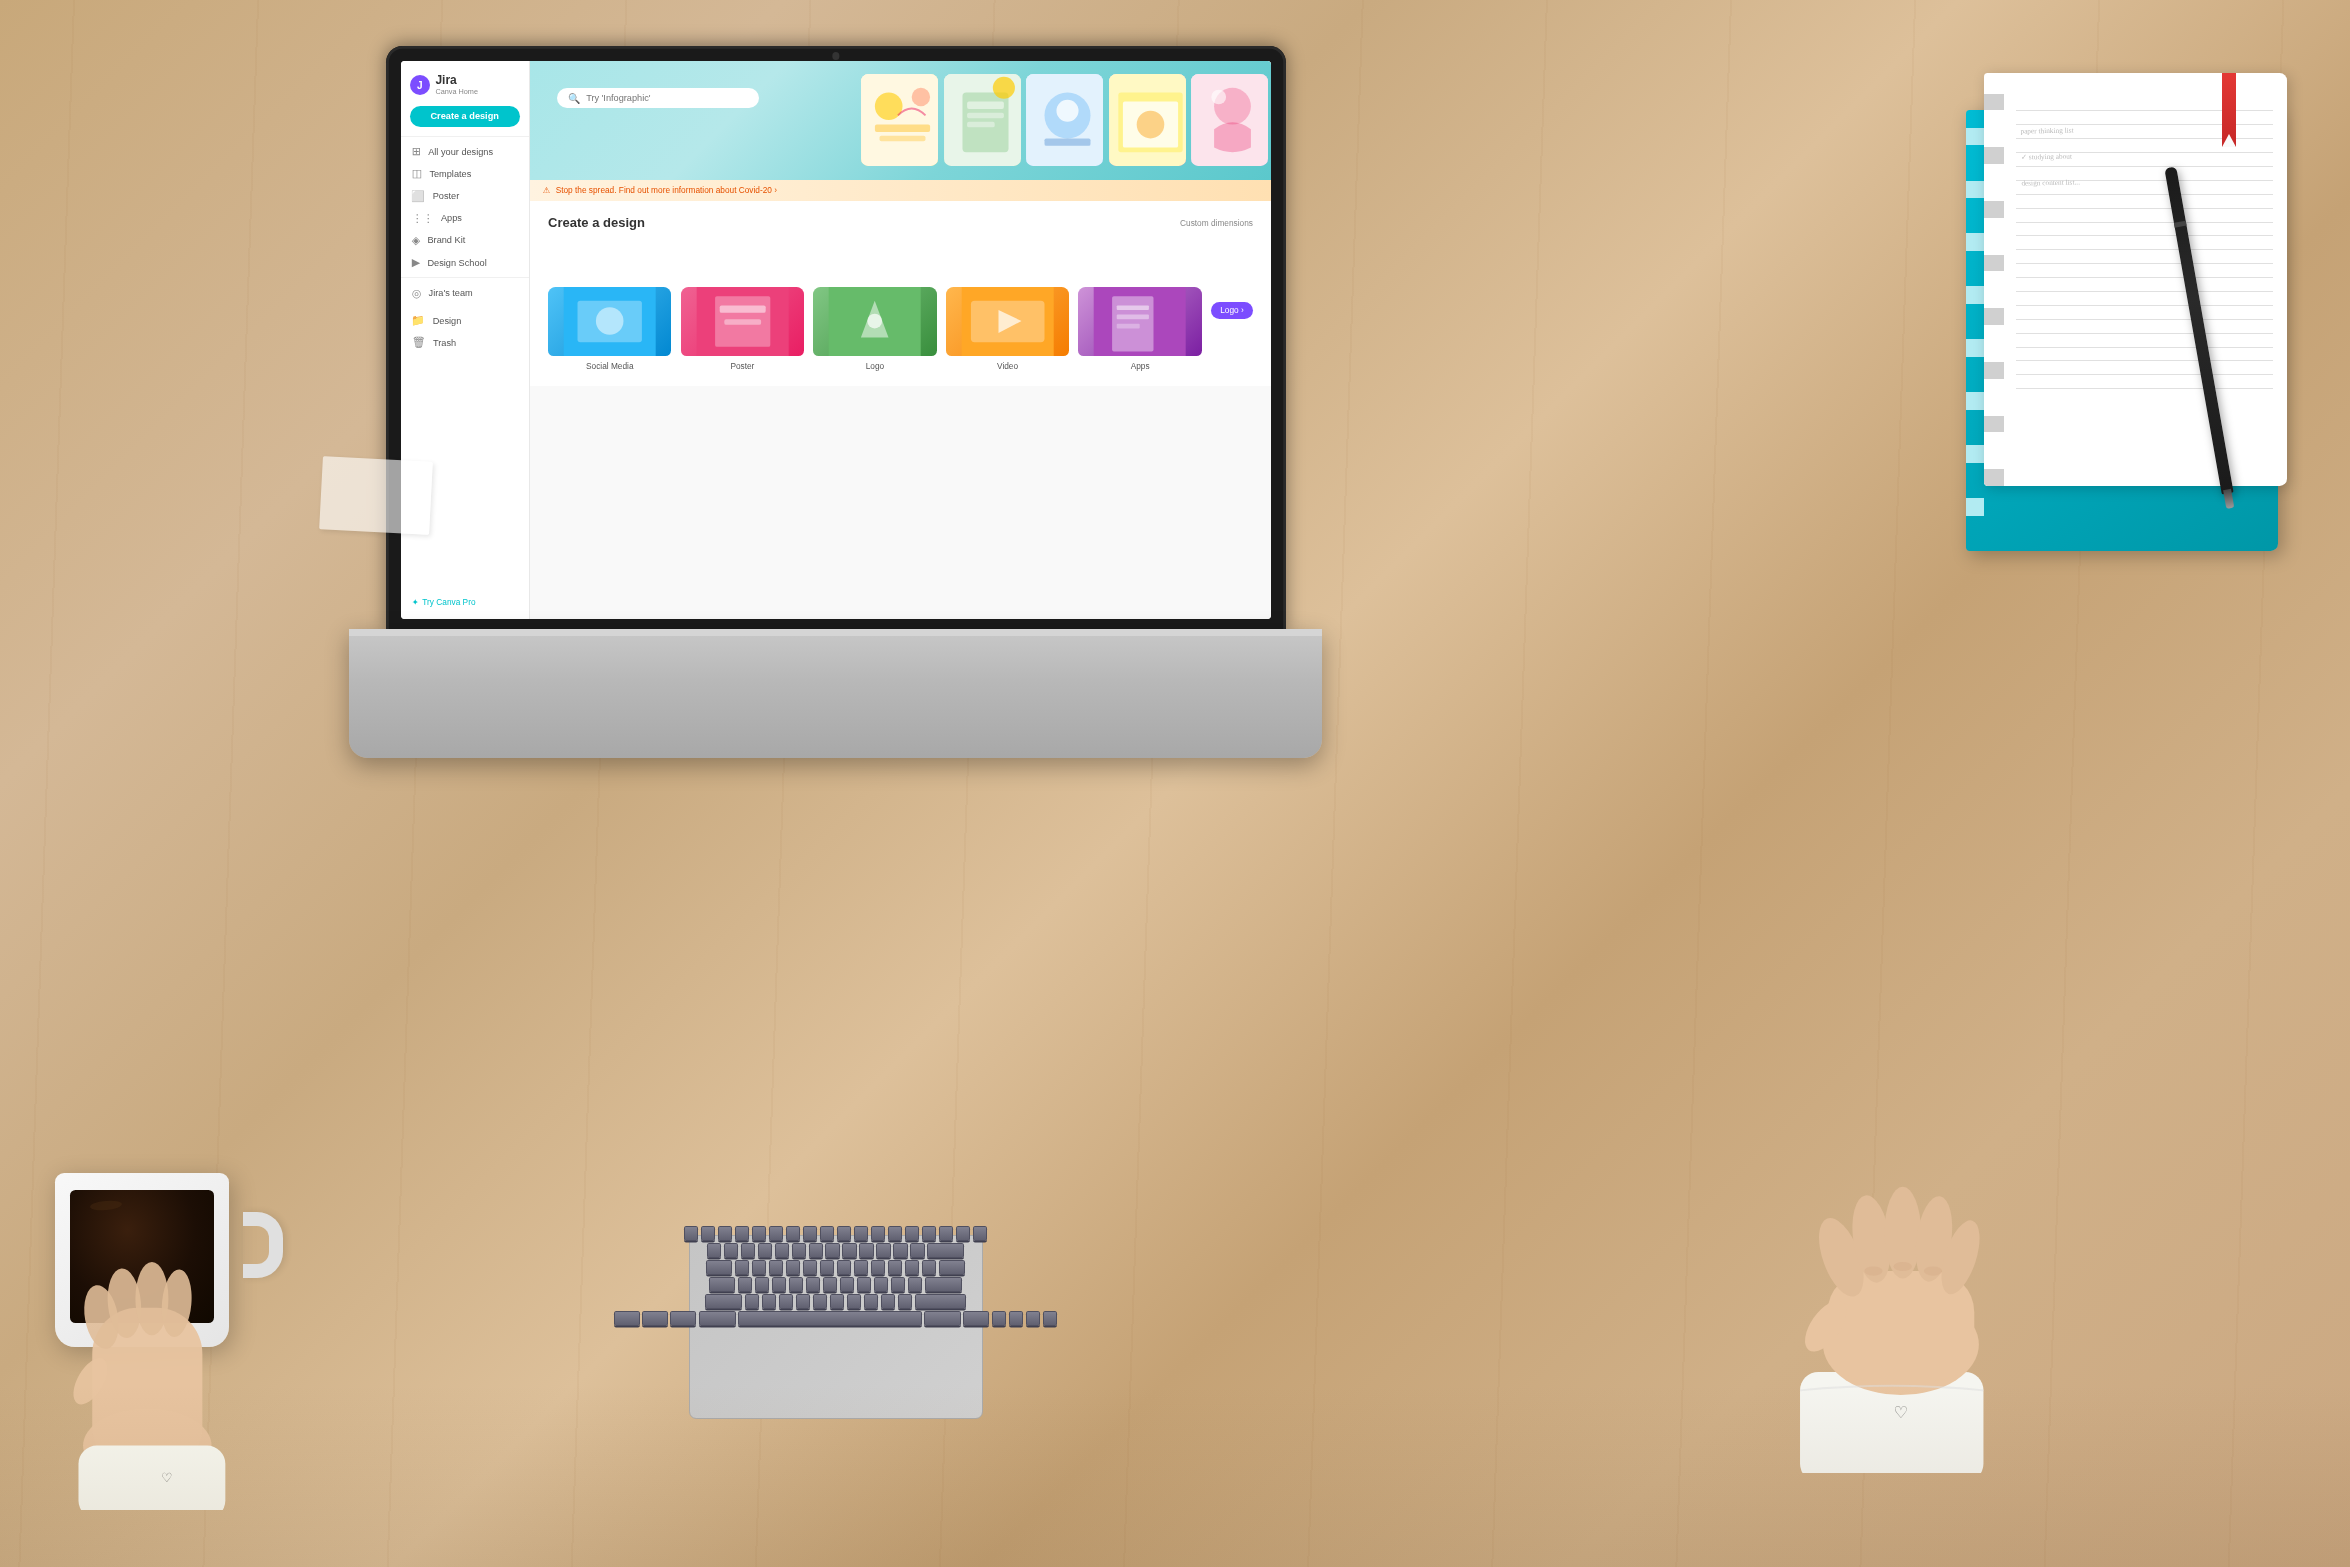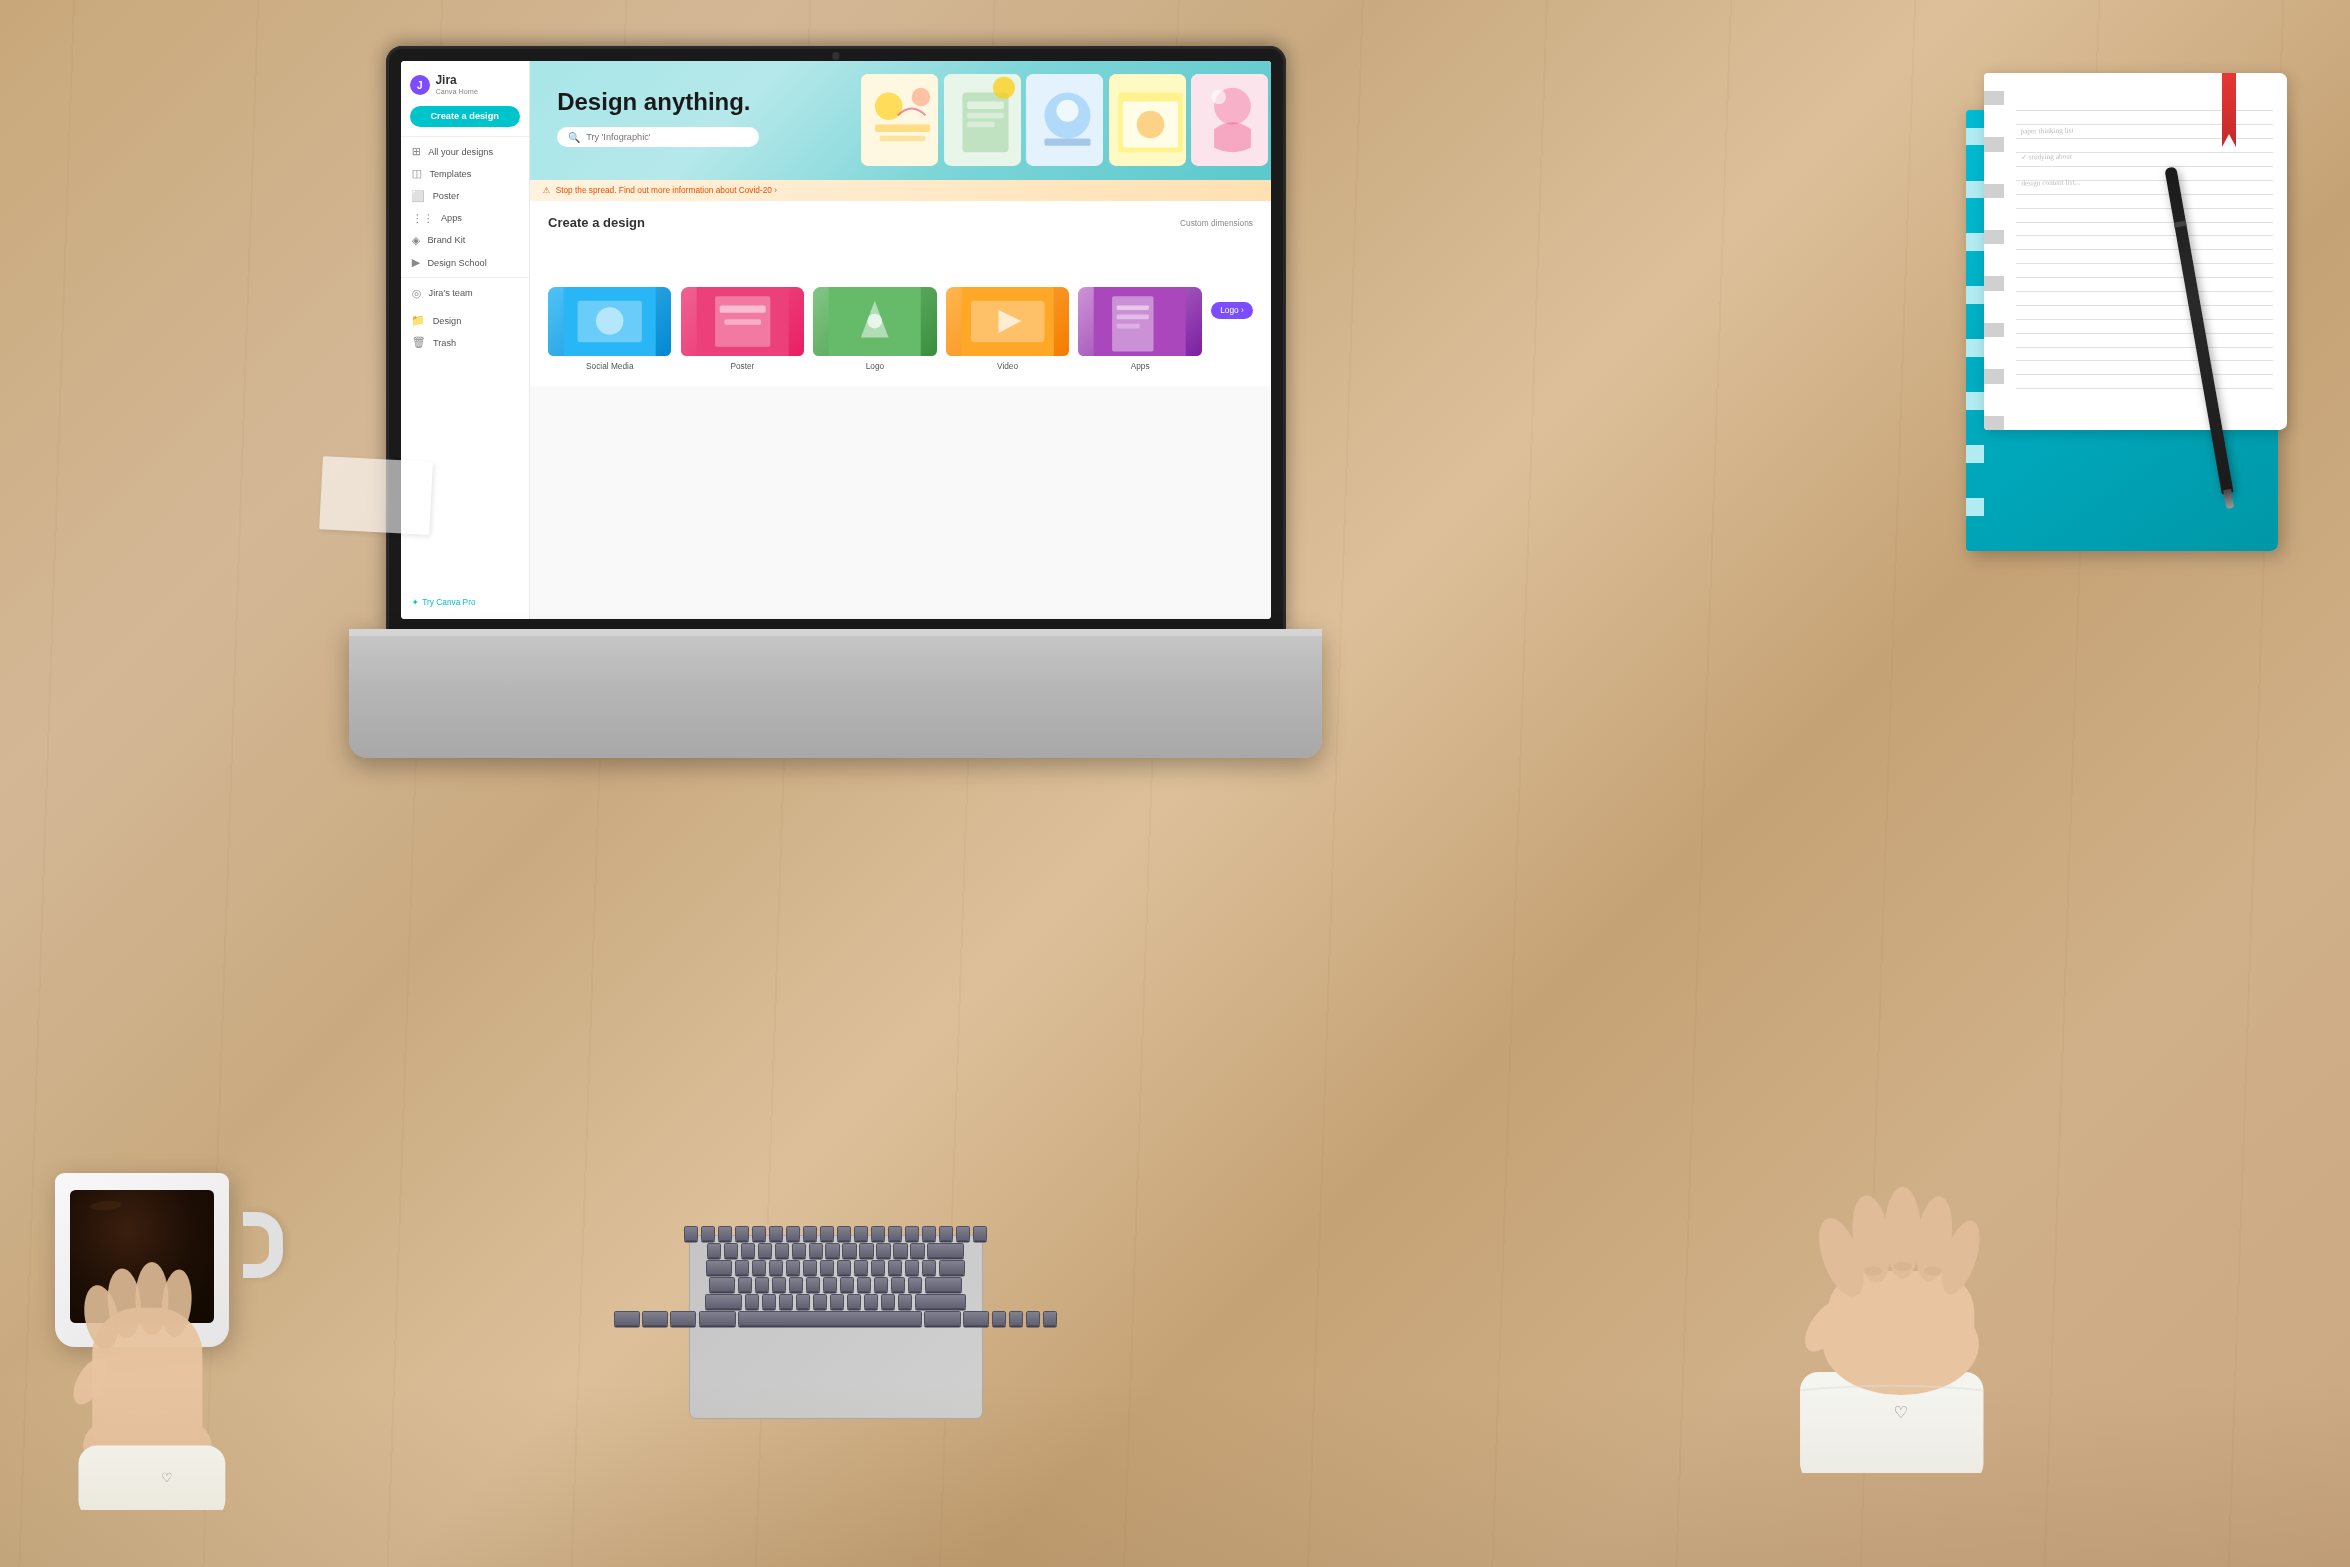--- a/index.html
+++ b/index.html
@@ -490,21 +490,20 @@
 
           <div class="sidebar-footer">
             <span>✦</span>
             <span>Try Canva Pro</span>
           </div>
         </div>
 
         <div class="main-content">
 
           <div class="hero-banner">
-            <h1 class="hero-title">Design anything.</h1>
             <div class="search-bar">
               <span class="search-icon-small">🔍</span>
               <input type="text" placeholder="Try 'Infographic'" style="">
             </div>
 
             <div class="banner-illustrations">
               <div class="illus-item illus-1">
                 
                 <svg width="83" height="92" viewBox="0 0 90 100">
                   <rect width="90" height="100" fill="#fff8e1" rx="4"></rect>
@@ -820,21 +819,21 @@
         transparent 0%, transparent 4%,
         #b2ebf2 4%, #b2ebf2 8%,
         transparent 8%, transparent 12%
       );
       border-radius: 3.7px 0 0 3.7px;
     "></div>
   </div>
 
   <div style="
     position:relative;
-    width:303px; height:357px;
+    width:303px; height:413px;
     background: #fff;
     border-radius: 3.7px 7.3px 7.3px 3.7px;
     top:18.4px; right:-9.2px;
     box-shadow: 2.8px 2.8px 13.8px rgba(0,0,0,0.18);
     z-index: 2;
     overflow: hidden;
   ">
 
     <div style="position:absolute; top:37px; left:32px; right:13.8px; bottom:13.8px;">
       <div style="height:0.9px; background:#e0e0e0; margin-bottom:13px;"></div>

